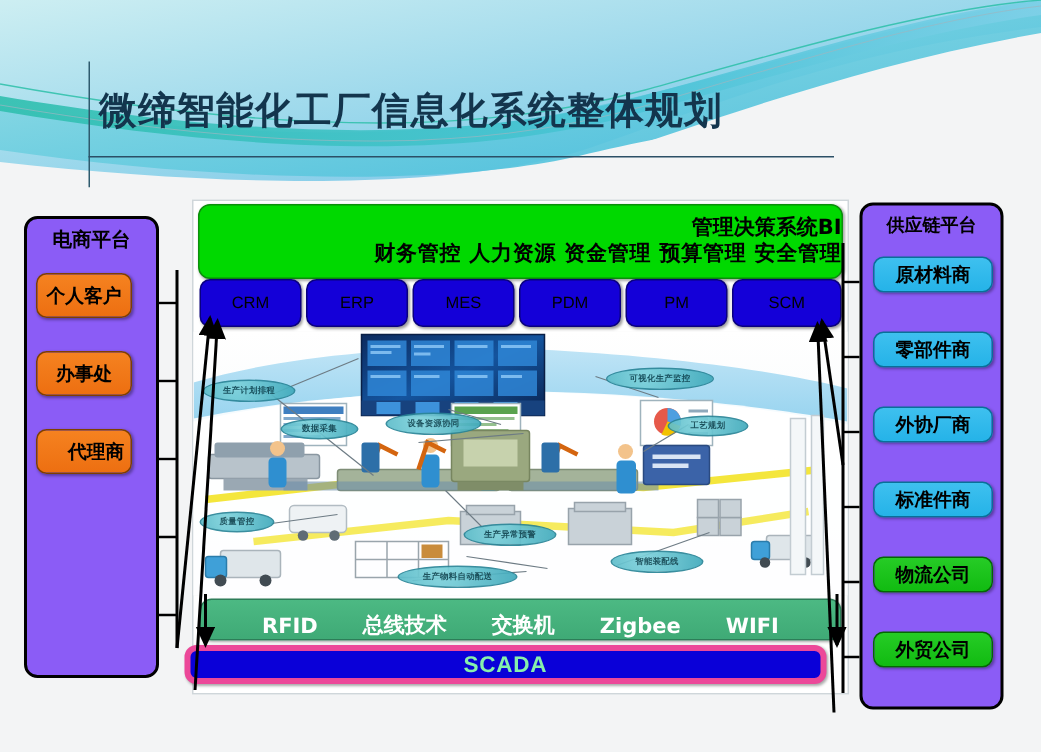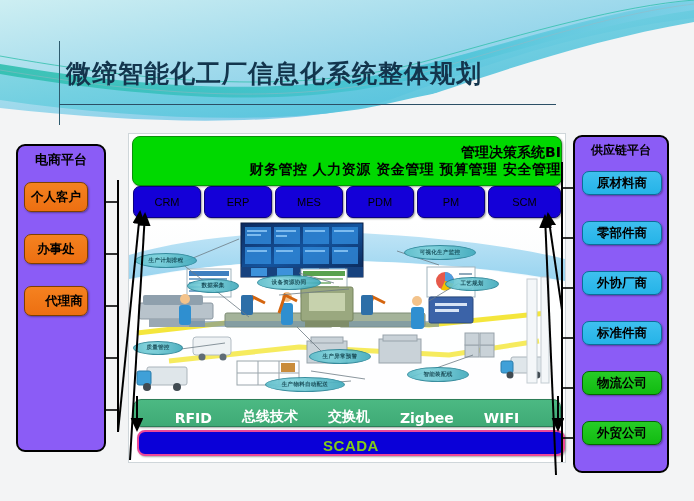--- a/index.html
+++ b/index.html
@@ -106,23 +106,23 @@
 
   #net-bar {
     left: 133px; top: 399px; width: 428px; height: 28px;
     background: linear-gradient(#4cb983,#3faa76);
     border: 1px solid #2d7d58;
     color:#fff; font-size:14px; gap:30px;
     font-family:"DejaVu Sans", sans-serif;
   }
   #net-bar span { white-space:nowrap; }
   #scada-bar {
-    left: 137px; top: 430px; width: 428px; height: 26px;
-    background: #0a00d8; border: 2px solid #ec4899;
-    color:#84cc16; font-size: 15px; letter-spacing: .5px;
+    left: 123px; top: 430px; width: 428px; height: 26px;
+    background: #0a00d8; border: 4px solid #ec4899;
+    color:#86efac; font-size: 15px; letter-spacing: .5px;
     font-family:"Liberation Sans", sans-serif;
   }
 
   
   #illus {
     position: absolute; left: 129px; top: 221px;
     width: 436px; height: 176px; overflow: hidden;
     background: #fbfcfc;
   }
   #illus svg { position:absolute; left:0; top:0; }

